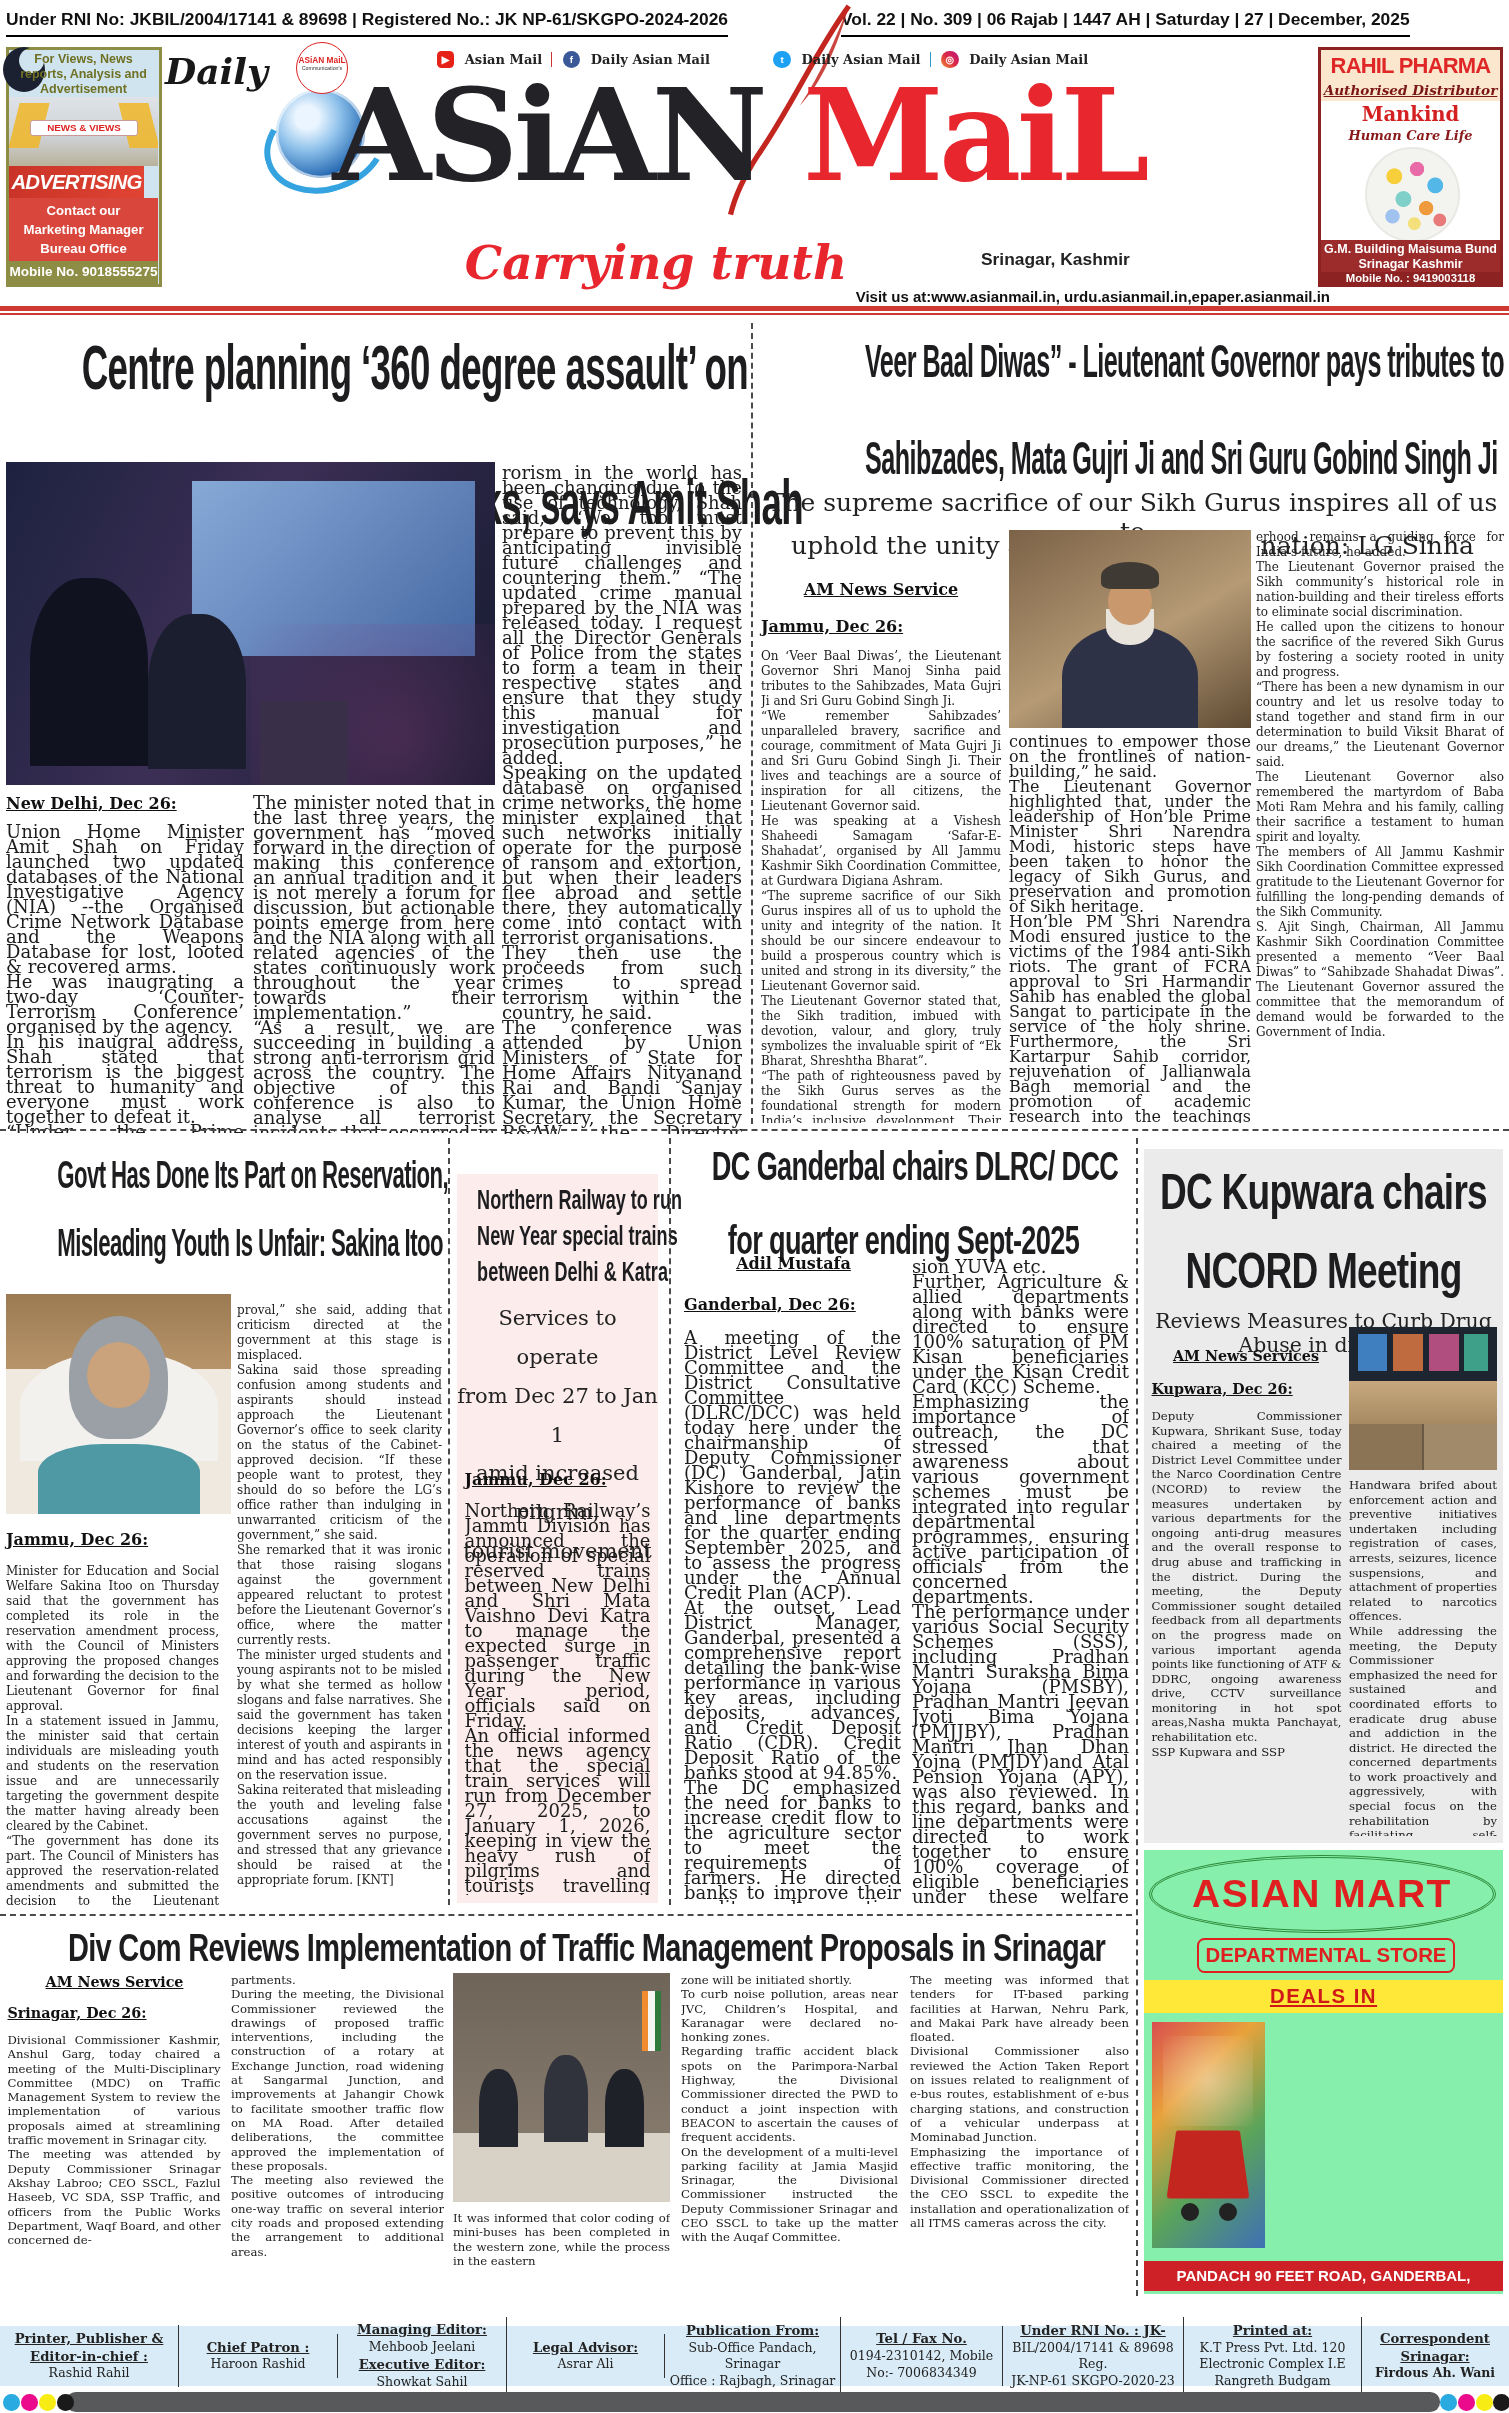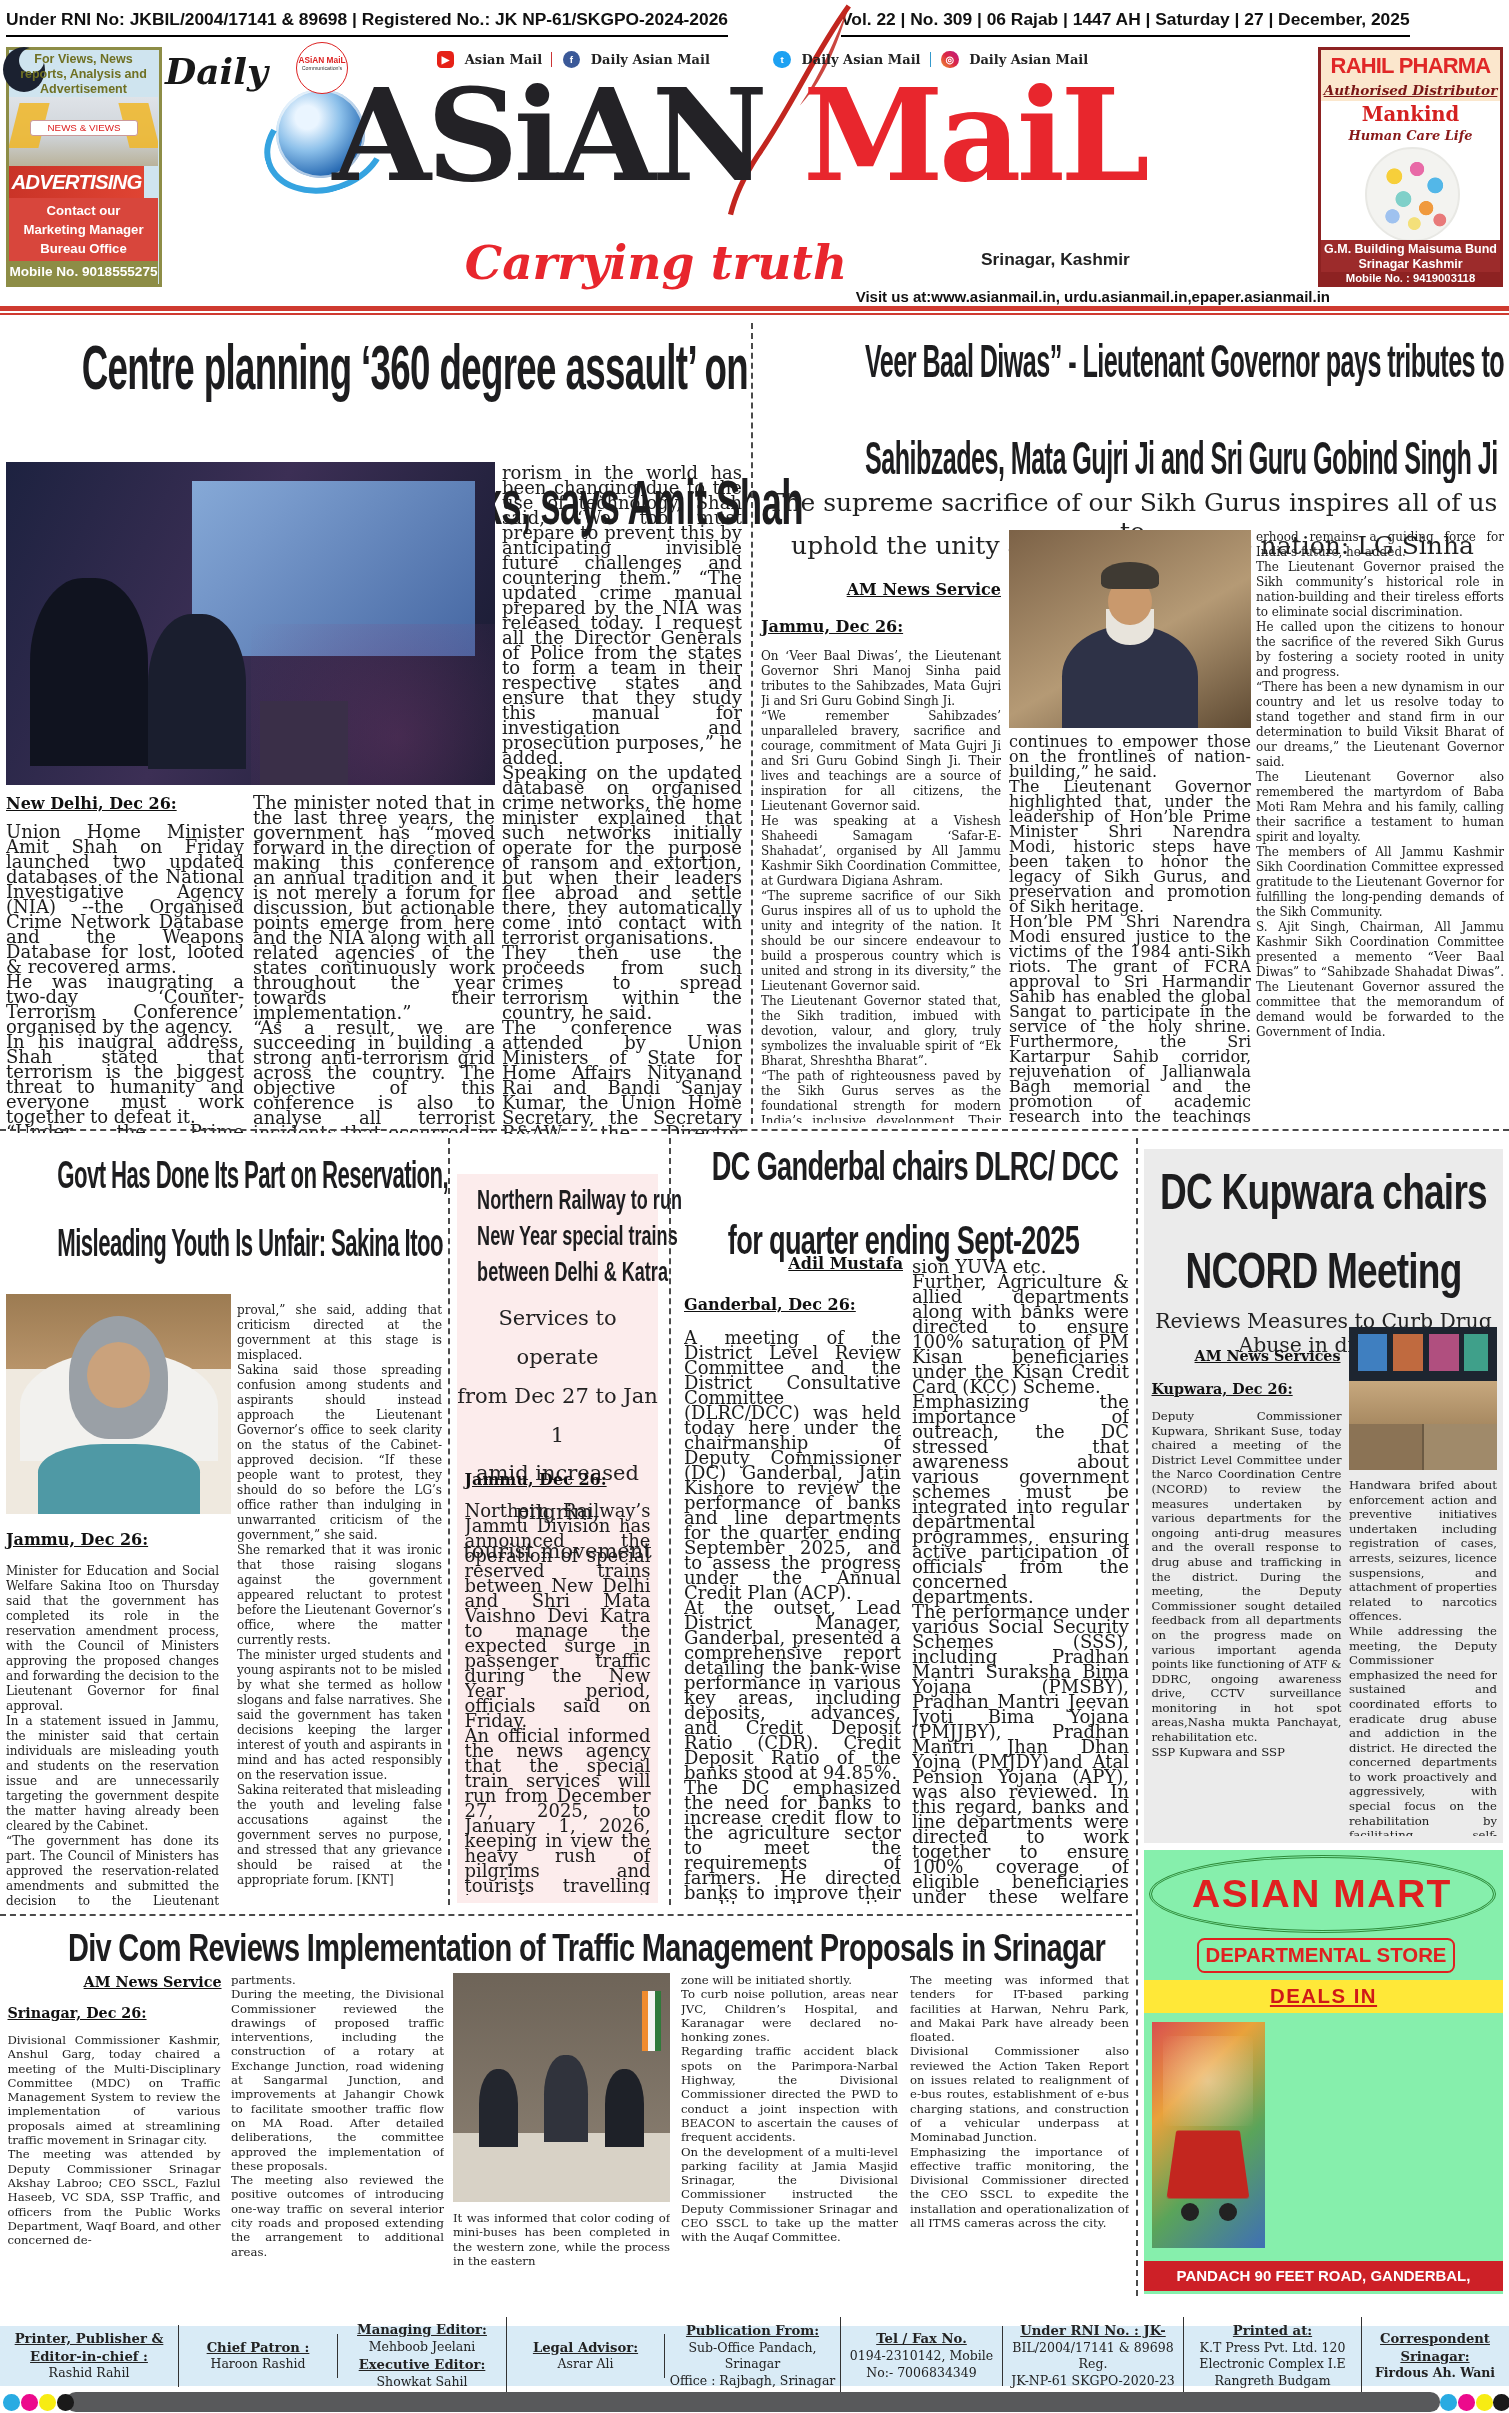--- a/index.html
+++ b/index.html
@@ -3,21 +3,21 @@
 <meta charset="utf-8">
 <style>
   html,body{margin:0;padding:0;background:#888;}
   #page{position:relative;width:1509px;height:2413px;background:#ffffff;overflow:hidden;font-family:"DejaVu Serif",serif;}
   .abs{position:absolute;}
   .sans{font-family:"Liberation Sans",sans-serif;}
   .serif{font-family:"DejaVu Serif",serif;}
   .cond{font-family:"Liberation Sans",sans-serif;font-weight:700;color:#1d1d1f;white-space:nowrap;text-align:center;transform-origin:top center;letter-spacing:-0.8px;}
   .col{font-family:"DejaVu Serif",serif;font-size:18px;line-height:15px;text-align:justify;color:#1c1c1c;white-space:pre-line;overflow:hidden;}
   .dl{font-family:"DejaVu Serif",serif;font-weight:bold;font-size:16px;color:#111;text-decoration:underline;}
-  .byl{font-family:"DejaVu Serif",serif;font-weight:bold;font-size:16px;color:#111;text-decoration:underline;text-align:right;}
+  .byl{font-family:"DejaVu Serif",serif;font-weight:bold;font-size:16px;color:#111;text-decoration:underline;text-align:center;}
   .vsep{border-left:2.3px dashed #4a4a4a;width:0;}
   .hsep{border-top:2.3px dashed #4a4a4a;height:0;}
   .ph{position:absolute;overflow:hidden;background:#777;}
   .ph>div{position:absolute;}
   .sico{display:inline-flex;align-items:center;justify-content:center;width:17.4px;height:17.4px;border-radius:50%;color:#fff;font-size:9.8px;font-weight:bold;font-family:"Liberation Sans",sans-serif;}
   .slabel{font-family:"DejaVu Serif",serif;font-weight:bold;font-size:13px;color:#222;}
   .fcell{box-sizing:border-box;padding:4.5px 3px;text-align:center;border-right:1.5px solid #333;overflow:hidden;}
   .fh{font-weight:bold;text-decoration:underline;font-size:13.2px;white-space:pre-line;line-height:1.35;color:#222;}
   .fv{font-size:12.5px;white-space:pre-line;line-height:1.35;color:#222;}
   .dot{position:absolute;width:16.6px;height:16.6px;border-radius:50%;}
@@ -29,21 +29,21 @@
 
   <div class="abs sans" style="left:6px;top:9px;font-size:17.4px;font-weight:bold;color:#111;border-bottom:2.3px solid #000;padding-bottom:4.5px;">Under RNI No: JKBIL/2004/17141 &amp; 89698 |  Registered No.: JK NP-61/SKGPO-2024-2026</div>
   <div class="abs sans" style="left:841px;top:9px;font-size:17.4px;font-weight:bold;color:#111;border-bottom:2.3px solid #000;padding-bottom:4.5px;">Vol. 22 | No. 309 | 06 Rajab | 1447 AH | Saturday | 27 | December, 2025</div>
 
   <div class="abs" style="left:6px;top:47px;width:156px;height:240px;border:3.8px solid #8d8d46;background:#cfe4ef;box-sizing:border-box;">
     <div class="abs" style="left:-6px;top:-3px;width:42px;height:45px;border-radius:50%;background:radial-gradient(circle at 68% 30%, rgba(0,0,0,0) 12px, #1b2130 13px);"></div>
     <div class="abs sans" style="left:1.5px;top:1.5px;width:146px;color:#6f7023;font-weight:bold;font-size:12.5px;line-height:1.2;text-align:center;">For Views, News reports, Analysis and Advertisement</div>
     <div class="abs" style="left:0;top:47px;width:149px;height:69px;background:linear-gradient(180deg,#dfe3e8 0%,#cfd4d9 55%,#b9b29a 100%);overflow:hidden;">
       <div class="abs" style="left:4.5px;top:6px;width:30px;height:45px;background:#f0b626;transform:skewX(-14deg);opacity:.85;"></div>
       <div class="abs" style="right:4.5px;top:6px;width:30px;height:45px;background:#f0b626;transform:skewX(14deg);opacity:.85;"></div>
-      <div class="abs sans" style="left:21px;top:22.6px;width:106px;background:#fff;border-radius:3px;color:#d22;font-weight:normal;font-size:9.8px;text-align:center;padding:1.5px 0;border:0.8px solid #c99;">NEWS &amp; VIEWS</div>
+      <div class="abs sans" style="left:21px;top:22.6px;width:106px;background:#fff;border-radius:3px;color:#d22;font-weight:bold;font-size:9.8px;text-align:center;padding:1.5px 0;border:0.8px solid #c99;">NEWS &amp; VIEWS</div>
     </div>
     <div class="abs sans" style="left:0;top:116px;width:135px;height:32px;background:linear-gradient(100deg,#c93327,#e04433);color:#fff;font-weight:bold;font-style:italic;font-size:20.4px;text-align:center;line-height:32px;letter-spacing:-0.8px;">ADVERTISING</div>
     <div class="abs sans" style="left:0;top:148px;width:149px;height:60px;background:#d8463c;color:#fff;font-weight:bold;font-size:13.2px;line-height:1.45;text-align:center;white-space:pre-line;padding-top:3px;">Contact our
 Marketing Manager
 Bureau Office Ganderbal</div>
     <div class="abs sans" style="left:0;bottom:0;width:149px;height:22.6px;background:#8d8d46;color:#fff;font-weight:bold;font-size:13.6px;text-align:center;line-height:22.6px;">Mobile No. 9018555275</div>
   </div>
 
   <div class="abs" style="left:1318px;top:47px;width:185px;height:240px;border:3px solid #8d2222;background:#fbe7cd;box-sizing:border-box;">
     <div class="abs sans" style="left:0;top:3px;width:179px;color:#e02727;font-weight:bold;font-size:22px;text-align:center;letter-spacing:-0.8px;">RAHIL PHARMA</div>

